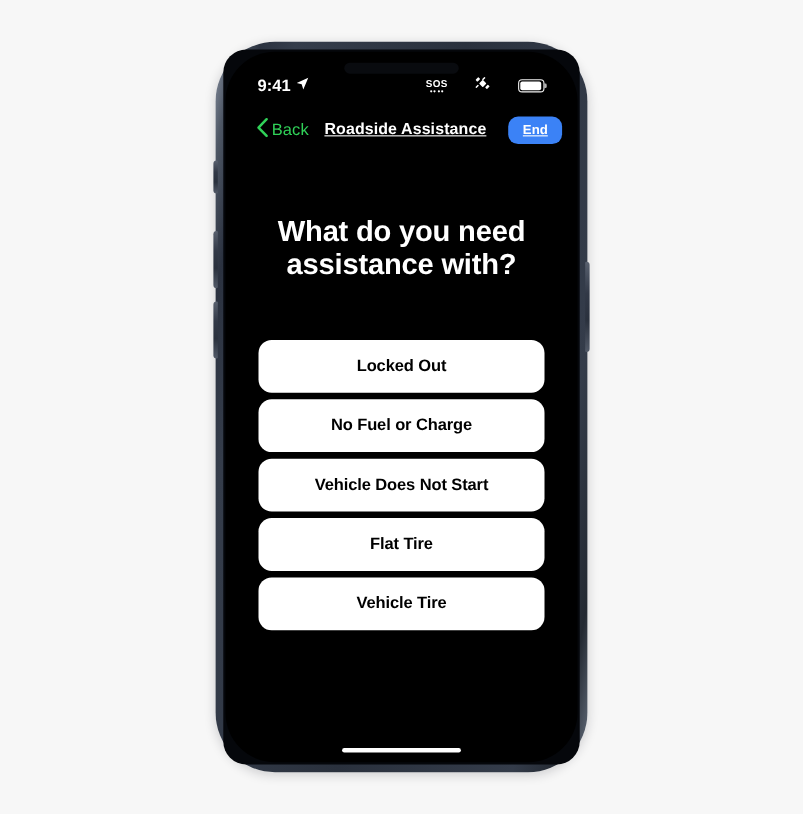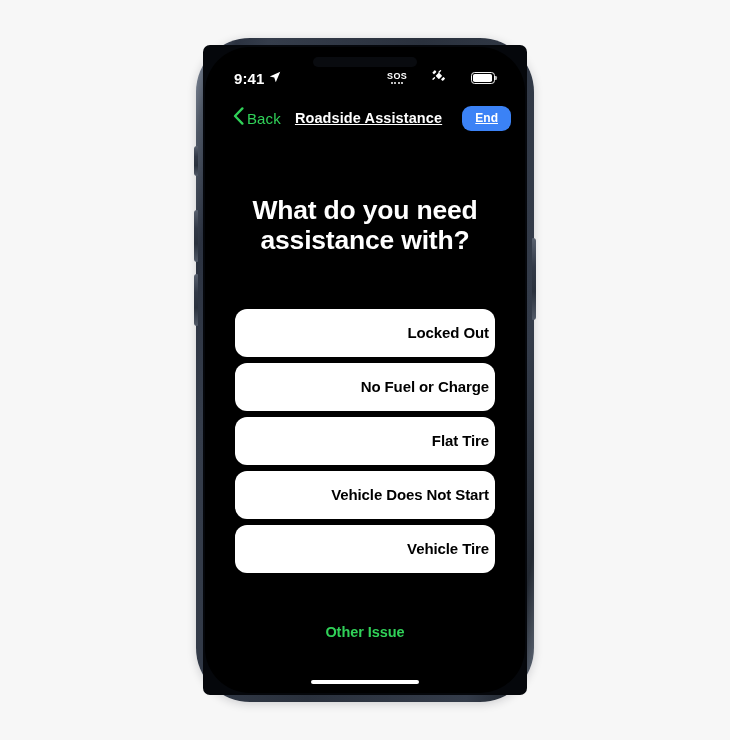--- a/index.html
+++ b/index.html
@@ -36,21 +36,21 @@
     box-shadow: 0 2px 10px rgba(20,24,33,0.18);
     box-sizing: border-box;
     padding: 7px;
   }
   .device-inner {
     position: absolute;
     left: 7px;
     top: 7px;
     right: 7px;
     bottom: 7px;
-    border-radius: 7px;
+    border-radius: 21px;
     background: #05070b;
     padding: 2px;
     box-sizing: border-box;
   }
 
   
   .screen {
     position: absolute;
     left: 2px;
     top: 2px;
@@ -252,21 +252,20 @@
     color: #000000;
     border: none;
     border-radius: 12px;
     height: 48px;
     font-size: 15px;
     font-weight: bold;
     letter-spacing: -0.1px;
     cursor: pointer;
     font-family: "Liberation Sans", sans-serif;
     box-sizing: border-box;
-    text-align: right;
   }
 
   .other-issue-wrap {
     padding-top: 47px;
     text-align: center;
   }
   .other-issue {
     background: none;
     border: none;
     color: #30d158;
@@ -358,27 +357,24 @@
       <div class="content">
 
         <h1 class="headline">
           <span>What do you need</span>
           <span>assistance with?</span>
         </h1>
 
         <div class="options">
           <button class="option-btn">Locked Out</button>
           <button class="option-btn">No Fuel or Charge</button>
+          <button class="option-btn">Vehicle Does Not Start</button>
           <button class="option-btn">Flat Tire</button>
-          <button class="option-btn">Vehicle Does Not Start</button>
           <button class="option-btn">Vehicle Tire</button>
         </div>
 
-        <div class="other-issue-wrap">
-          <button class="other-issue">Other Issue</button>
-        </div>
       </div>
 
       <div class="home-indicator"></div>
 
     </div>
   </div>
 </div>
 
 </body></html>

